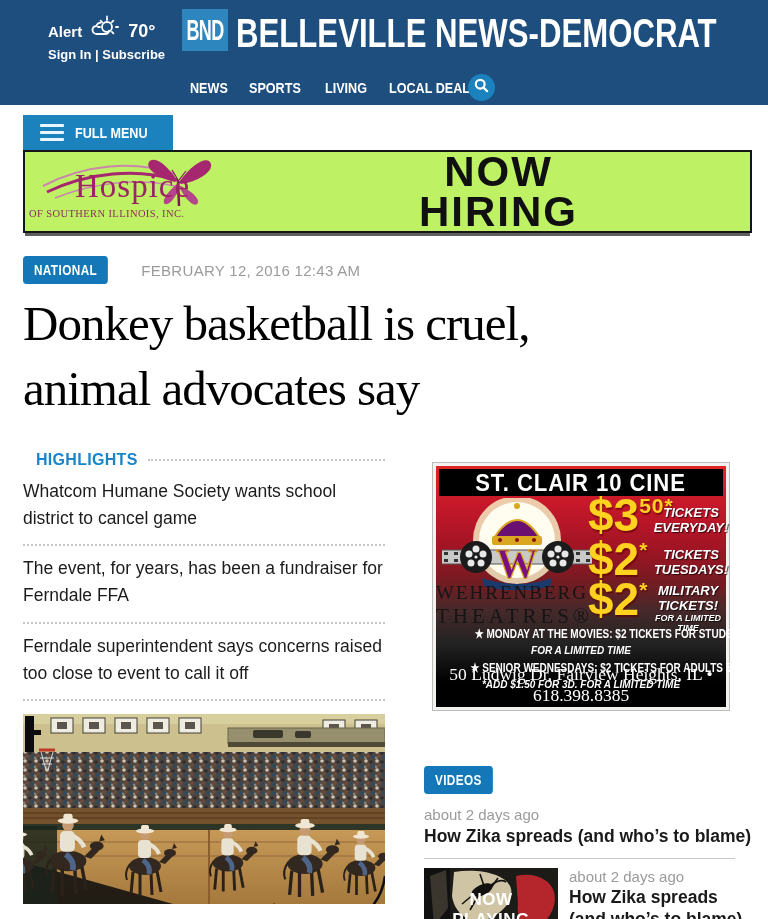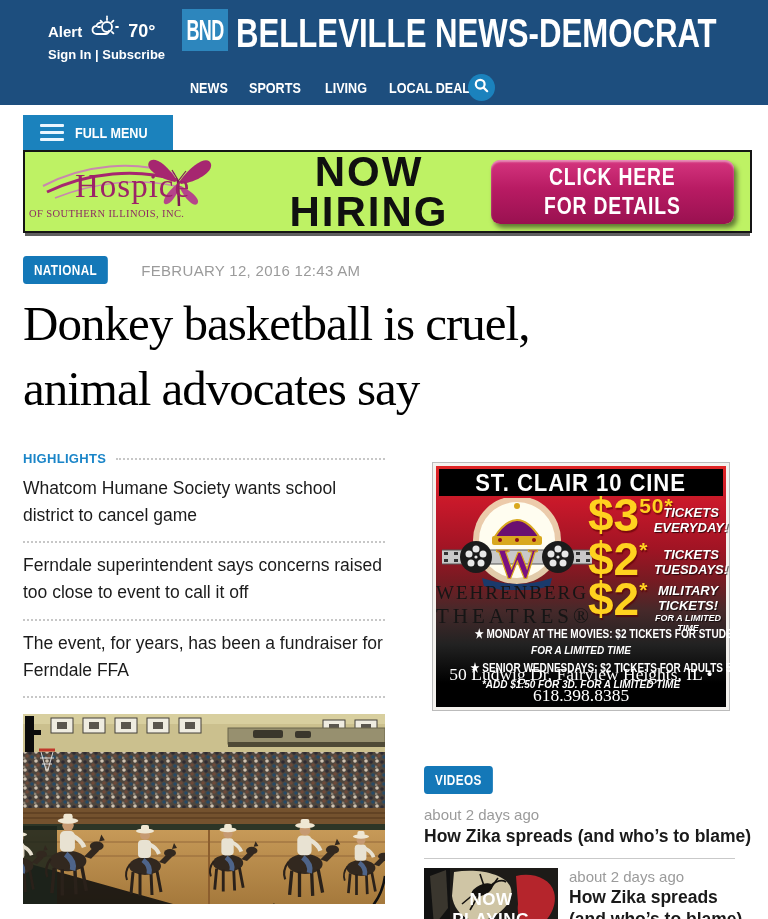--- a/index.html
+++ b/index.html
@@ -58,21 +58,21 @@
   .meta-row{position:absolute;left:23px;top:256px;display:flex;align-items:center;gap:17px;}
   .badge{background:#1478b8;color:#fff;font-weight:bold;font-size:14px;letter-spacing:.5px;
     padding:6px 13px;border-radius:4px;cursor:pointer;}
   .timestamp{color:#9b9b9b;font-size:15px;letter-spacing:.3px;}
   .headline{position:absolute;left:23px;top:291px;width:700px;font-family:"Liberation Serif",serif;
     font-size:49px;color:#000;line-height:65px;letter-spacing:-1px;}
 
   
   .highlights{position:absolute;left:23px;top:451px;width:362px;}
   .hl-head{display:flex;align-items:center;}
-  .hl-label{color:#1a85c8;font-weight:bold;font-size:13px;letter-spacing:.3px;}
+  .hl-label{color:#1a85c8;font-weight:bold;font-size:16px;letter-spacing:.3px;margin-left:13px;}
   .hl-lead{flex:1;height:0;border-top:2px dotted #c7c7c7;margin-left:10px;}
   .hl-item{font-size:17.5px;color:#1b1b1b;line-height:1.55;padding:9px 0 12px;
     border-bottom:2px dotted #c7c7c7;}
 
   
   .photo{position:absolute;left:23px;top:714px;width:362px;height:190px;overflow:hidden;background:#cbc08e;}
 
   
   .cinema{position:absolute;left:433px;top:463px;width:296px;height:247px;box-sizing:border-box;
     border:3px solid #f4f2ee;outline:1px solid #bbb;cursor:pointer;
@@ -178,43 +178,39 @@
       <path d="M153 28 l1 26" stroke="#7c1b54" stroke-width="2.5"></path>
       <path d="M153 28 l-6 -10 M154 28 l7 -9" stroke="#7c1b54" stroke-width="1.2" fill="none"></path>
     </svg>
     <span class="hname">Hospice</span>
     <span class="hsub">OF SOUTHERN ILLINOIS, INC.</span>
   </div>
   <div class="nowhiring">
     <div>NOW</div>
     <div>HIRING</div>
   </div>
-  <div class="cta-btn">
-    <span class="condc">CLICK HERE</span>
-    <span class="condc">FOR DETAILS</span>
-  </div>
 </div>
 
 <div class="meta-row">
   <span class="badge cond">NATIONAL</span>
   <span class="timestamp">FEBRUARY 12, 2016 12:43 AM</span>
 </div>
 <h1 class="headline" style="margin:0;font-weight:normal;">
   <div>Donkey basketball is cruel,</div>
   <div>animal advocates say</div>
 </h1>
 
 <div class="highlights">
   <div class="hl-head">
     <span class="hl-label">HIGHLIGHTS</span>
     <span class="hl-lead"></span>
   </div>
   <div class="hl-item">Whatcom Humane Society wants school district to cancel game</div>
+  <div class="hl-item">The event, for years, has been a fundraiser for Ferndale FFA</div>
   <div class="hl-item">Ferndale superintendent says concerns raised too close to event to call it off</div>
-  <div class="hl-item">The event, for years, has been a fundraiser for Ferndale FFA</div>
 </div>
 
 <div class="photo">
   <svg width="362" height="190" viewBox="0 0 362 190">
     <defs>
       <pattern id="crowd" width="11" height="9" patternUnits="userSpaceOnUse">
         <rect width="11" height="9" fill="#4e463e"></rect>
         <circle cx="2" cy="2" r="1.8" fill="#cfc3b2"></circle>
         <circle cx="7" cy="3" r="1.8" fill="#2e2b33"></circle>
         <circle cx="4" cy="6" r="1.8" fill="#6e4a3a"></circle>

